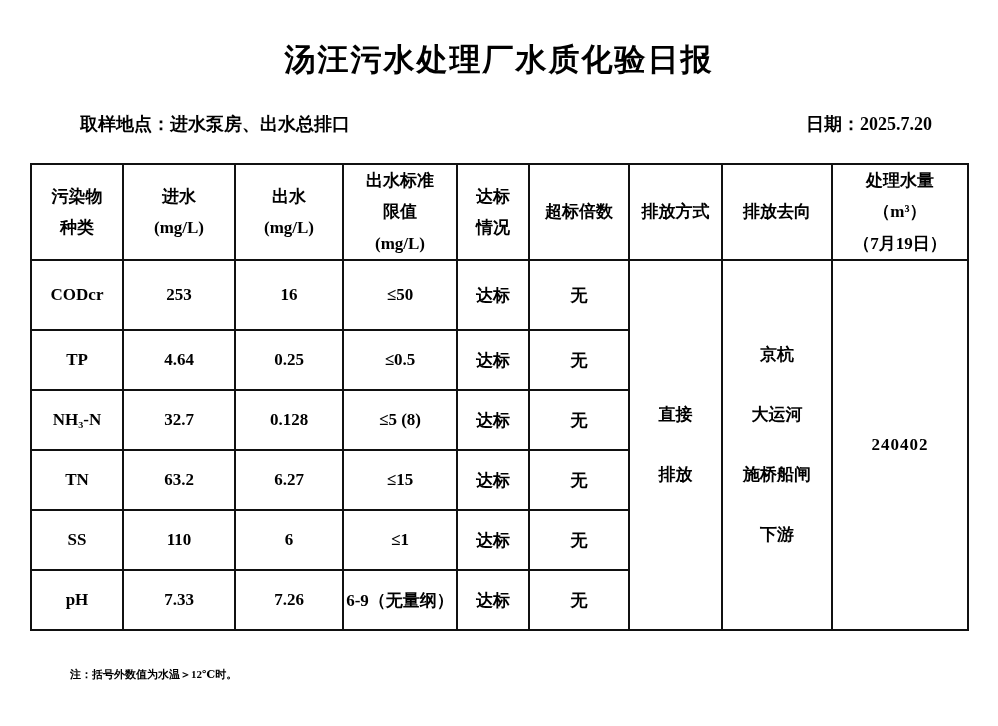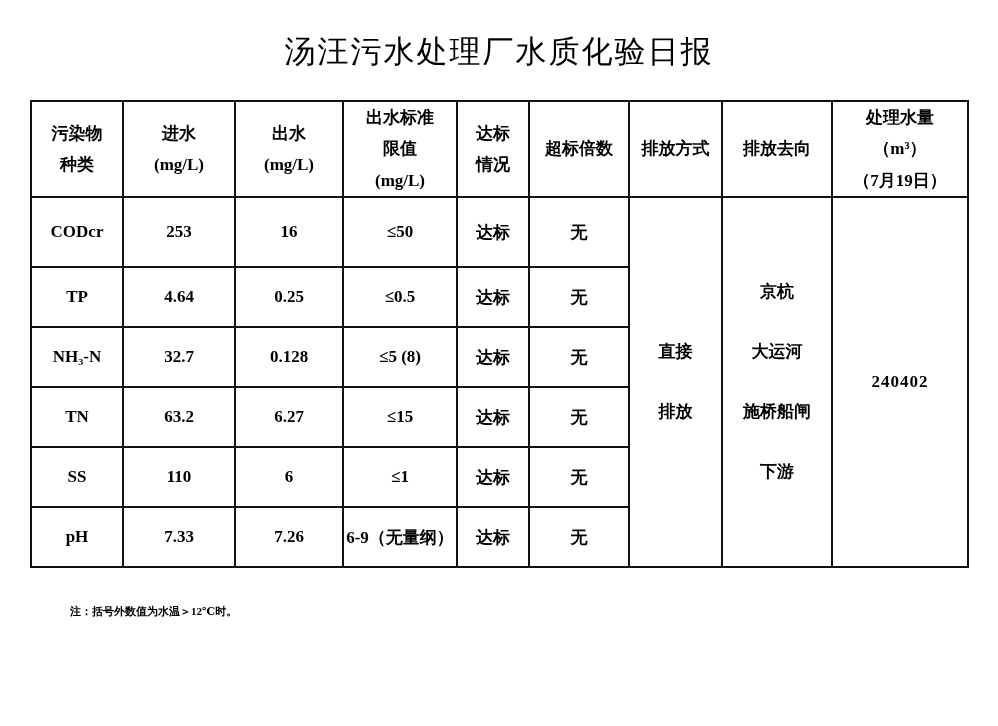--- a/index.html
+++ b/index.html
@@ -14,25 +14,25 @@
     color: #000000;
     overflow: hidden;
   }
   .page {
     position: relative;
     width: 998px;
     height: 726px;
     background: #ffffff;
   }
   .report-title {
-    margin: 4px;
+    margin: 12px;
     padding-top: 27px;
     text-align: center;
     font-size: 31px;
-    font-weight: normal;
+    font-weight: bold;
     letter-spacing: 2px;
   }
   .meta-row {
     display: flex;
     justify-content: space-between;
     align-items: baseline;
     margin: 31px 66px 0 80px;
     font-size: 18px;
     font-weight: bold;
   }
@@ -83,20 +83,24 @@
     font-weight: bold;
   }
 </style>
 </head>
 <body>
 
 <div class="page">
 
   <h1 class="report-title">汤汪污水处理厂水质化验日报</h1>
 
+  <div class="meta-row">
+    <span>取样地点：进水泵房、出水总排口</span>
+    <span>日期：2025.7.20</span>
+  </div>
 
   <table class="report-table">
     <colgroup>
       <col style="width:92px">
       <col style="width:112px">
       <col style="width:108px">
       <col style="width:114px">
       <col style="width:72px">
       <col style="width:100px">
       <col style="width:93px">

